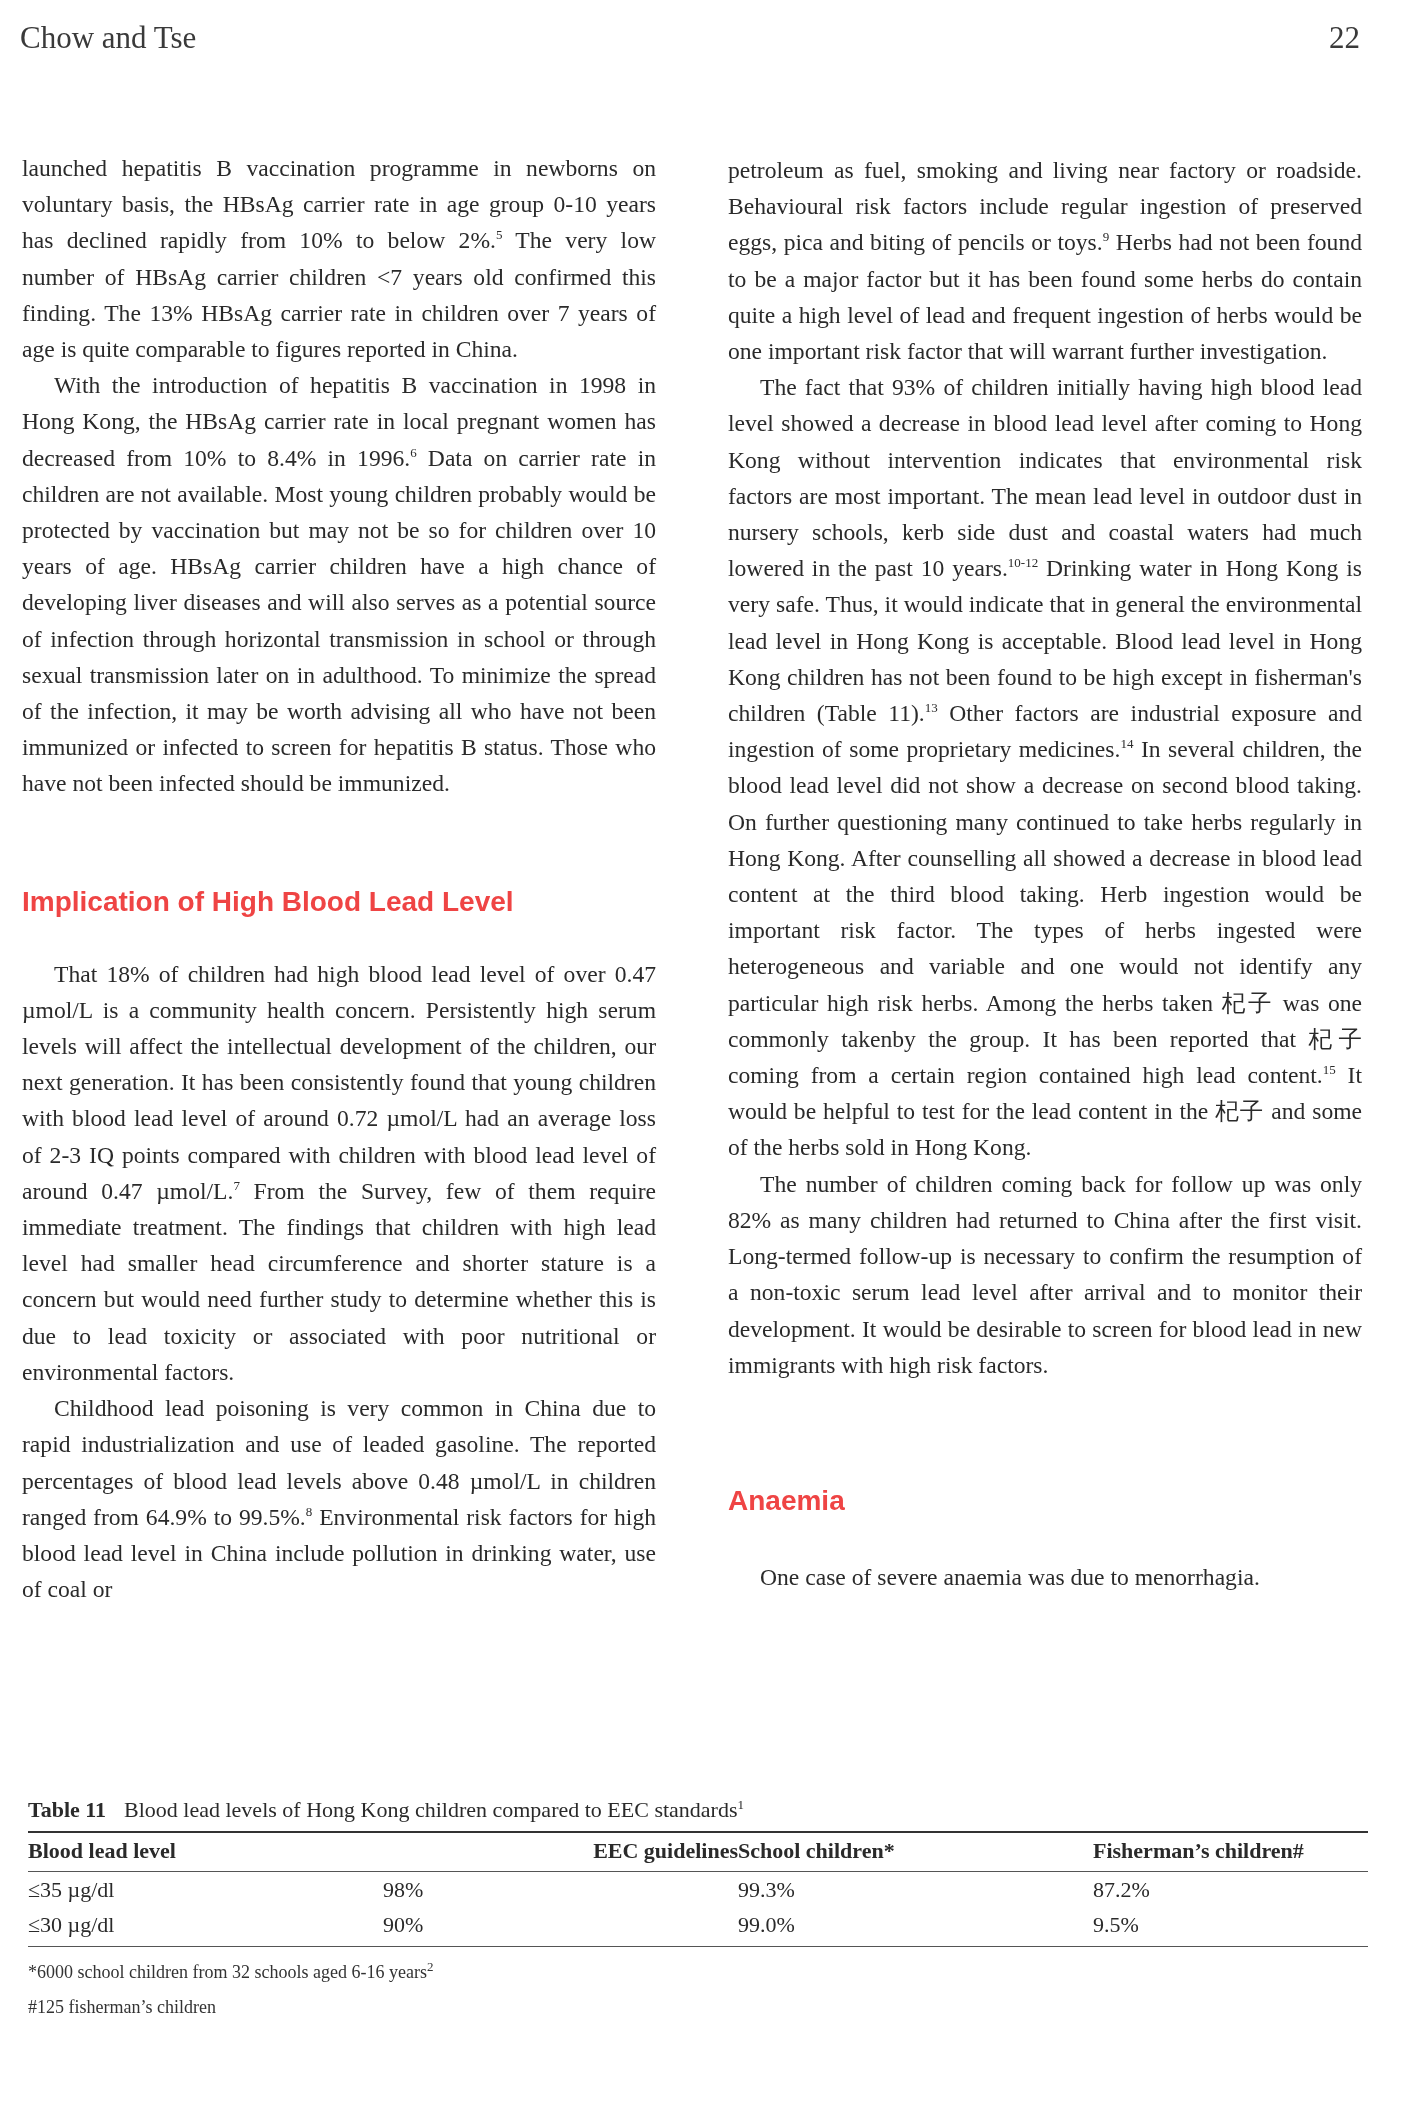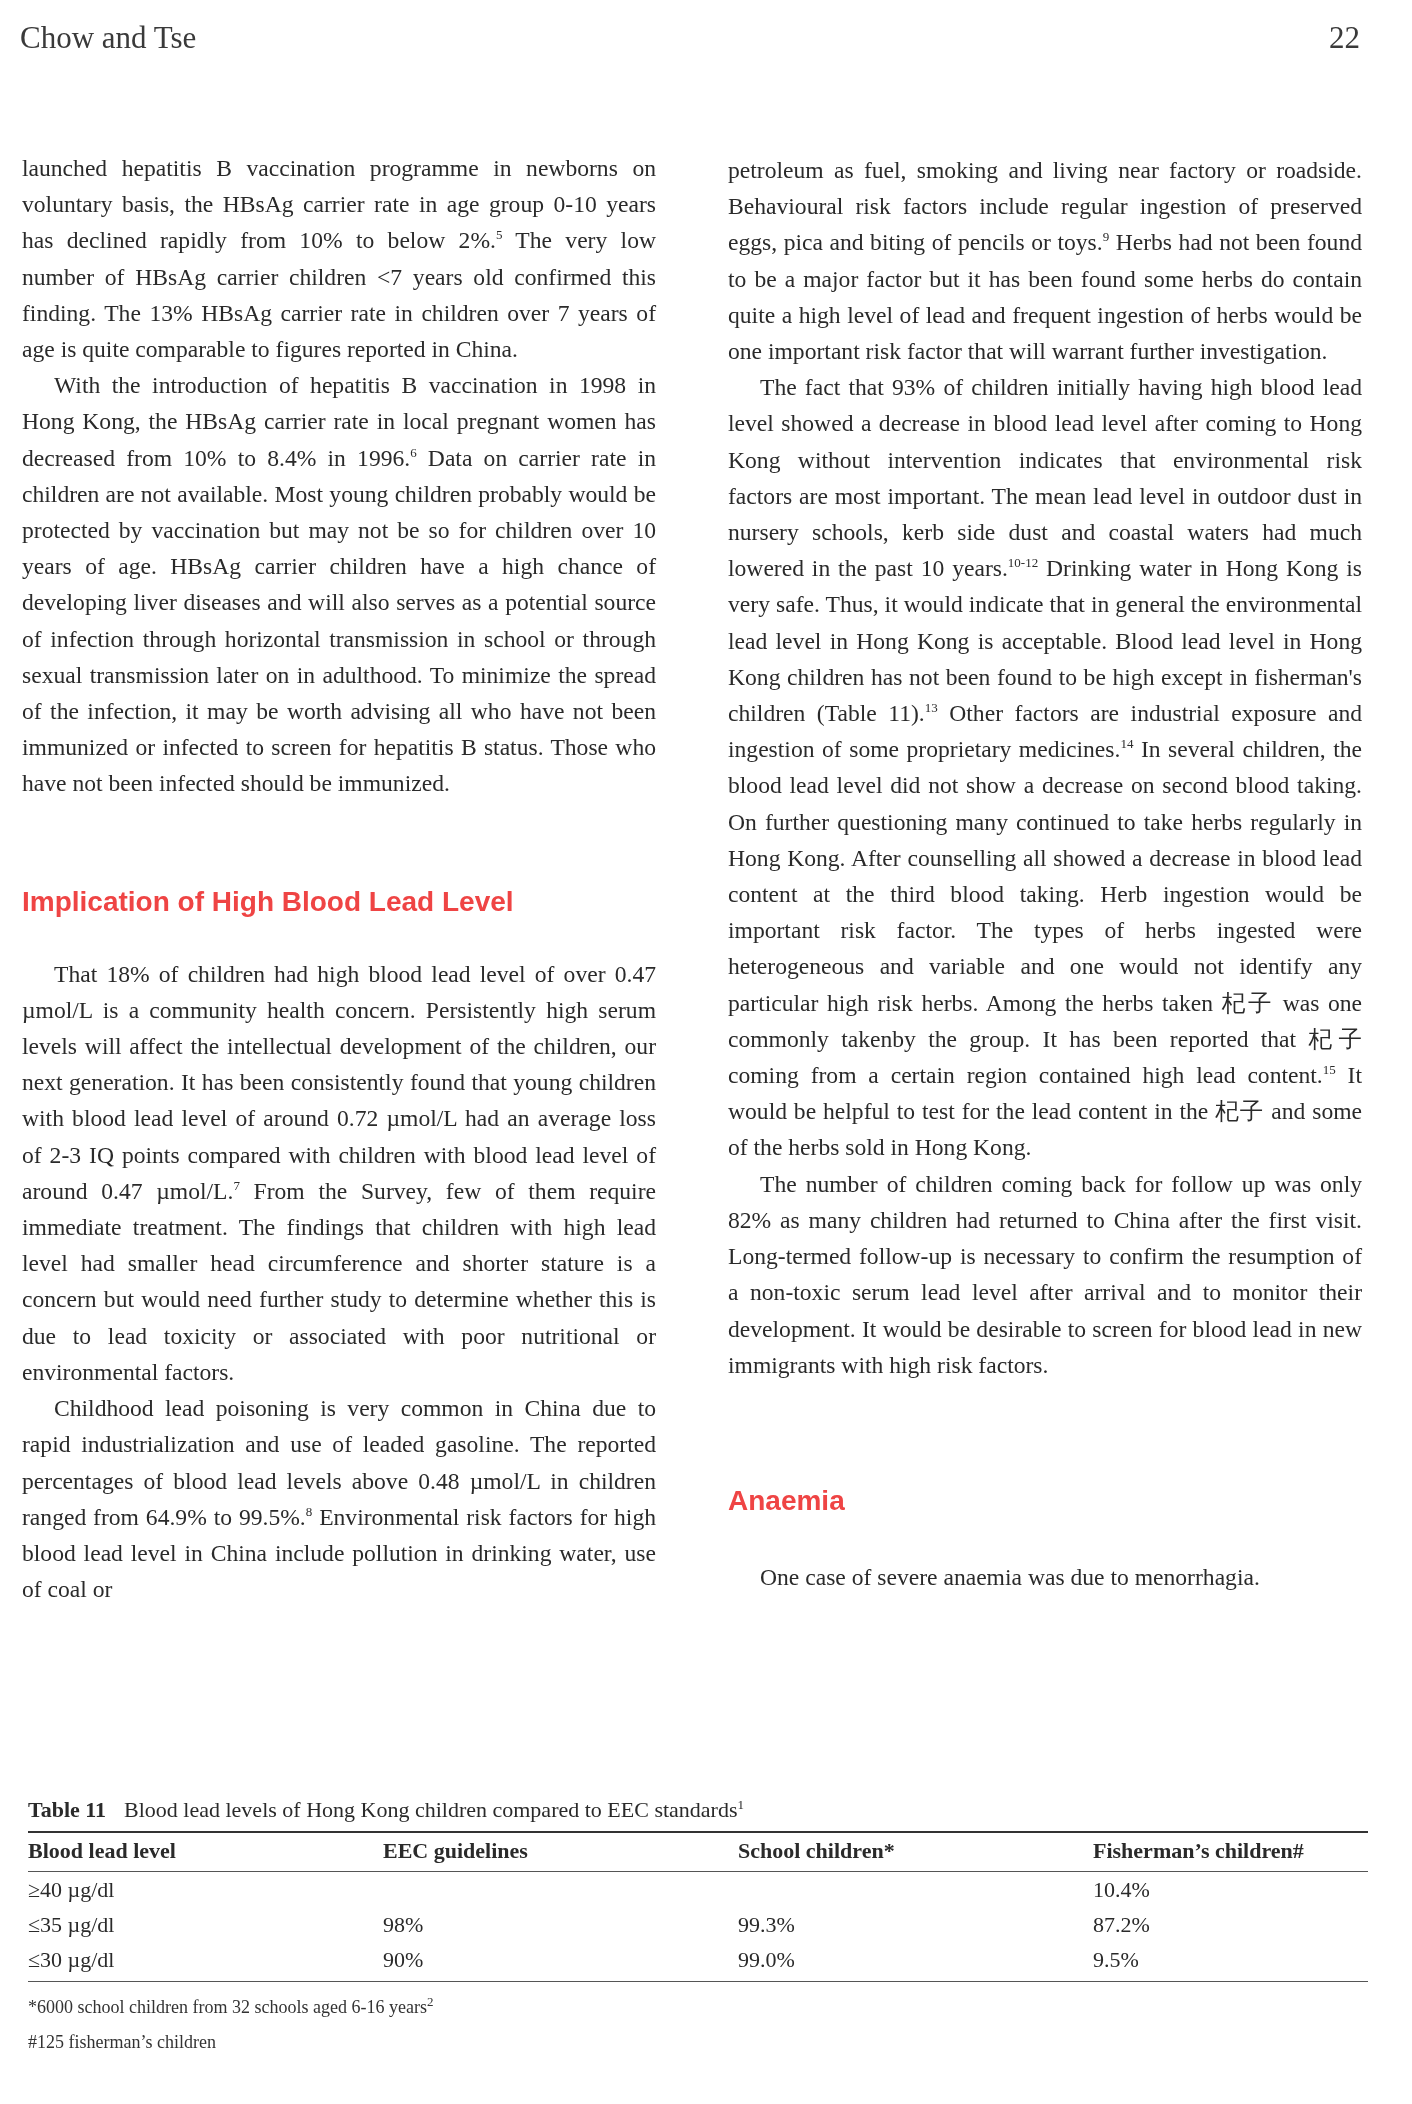--- a/index.html
+++ b/index.html
@@ -27,21 +27,21 @@
   .gap-r2 { height:40px; }
   .table-wrap { position:absolute; left:28px; top:1795px; width:1340px; font-size:22px; }
   .caption { margin:0 0 6px 0; line-height:30px; }
   .caption b { margin-right:18px; }
   table { width:100%; border-collapse:collapse; }
   thead tr { border-top:2.5px solid #333; border-bottom:1.5px solid #555; }
   th { text-align:left; font-weight:bold; padding:4px 0 6px 0; line-height:28px; }
   td { padding:2px 0; line-height:31px; }
   tbody tr:last-child td { padding-bottom:6px; }
   tbody { border-bottom:1.5px solid #555; }
-  .c1 { width:355px;margin-top:16px; } .c2 { width:355px; } .c3 { width:355px; }
+  .c1 { width:355px;margin-top:16px; } .c2 { width:355px;text-align:right; } .c3 { width:355px; }
   .footnotes { font-size:18px; margin-top:8px; line-height:35px; color:#333; }
 </style>
 </head>
 <body>
 
 <div class="runhead left">Chow and Tse</div>
 <div class="runhead right">22</div>
 
 <div class="col left">
   <p><span>launched hepatitis B vaccination programme in newborns on voluntary basis, the HBsAg carrier rate in age group 0-10 years has declined rapidly from 10% to below 2%.</span><sup>5</sup> <span>The very low number of HBsAg carrier children &lt;7 years old confirmed this finding. The 13% HBsAg carrier rate in children over 7 years of age is quite comparable to figures reported in China.</span></p>
@@ -69,26 +69,20 @@
     <thead>
       <tr>
         <th class="c1">Blood lead level</th>
         <th class="c2">EEC guidelines</th>
         <th class="c3">School children*</th>
         <th>Fisherman’s children#</th>
       </tr>
     </thead>
     <tbody>
       <tr>
-        <td>≥40 µg/dl</td>
-        <td></td>
-        <td></td>
-        <td>10.4%</td>
-      </tr>
-      <tr>
         <td>≤35 µg/dl</td>
         <td>98%</td>
         <td>99.3%</td>
         <td>87.2%</td>
       </tr>
       <tr>
         <td>≤30 µg/dl</td>
         <td>90%</td>
         <td>99.0%</td>
         <td>9.5%</td>

